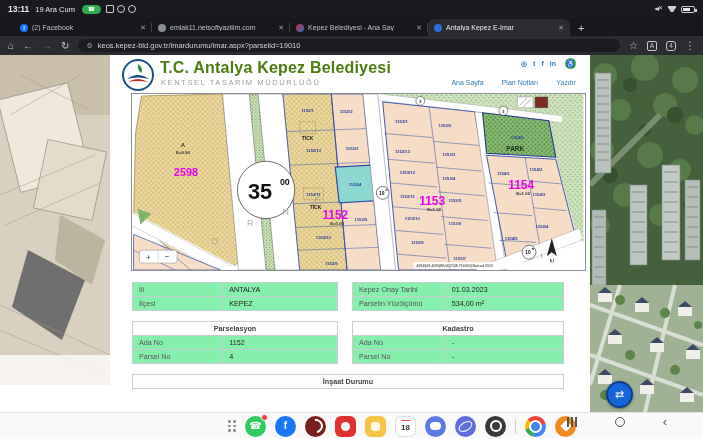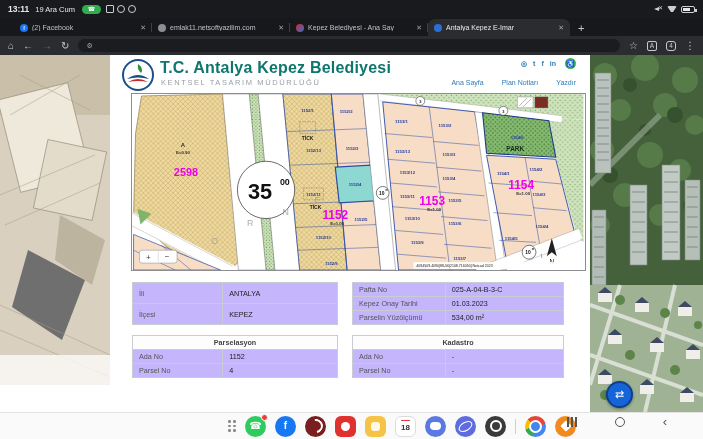--- a/index.html
+++ b/index.html
@@ -47,40 +47,40 @@
 
   
   #main{position:absolute;left:0;top:55px;width:703px;height:357px;display:flex;}
   #wall-left{width:110px;height:357px;overflow:hidden;}
   #wall-right{width:113px;height:357px;overflow:hidden;position:relative;}
   #content{width:480px;height:357px;background:#fff;position:relative;overflow:hidden;}
 
   
   #pagehead{height:36px;position:relative;padding:3px 10px 0 12px;}
   #logo{position:absolute;left:12px;top:4px;}
-  #ptitle{position:absolute;left:50px;top:4px;font-size:16px;font-weight:600;color:#0f766e;letter-spacing:.2px;}
+  #ptitle{position:absolute;left:50px;top:4px;font-size:16px;font-weight:600;color:#4d7c0f;letter-spacing:.2px;}
   #psub{position:absolute;left:51px;top:23px;font-size:7.5px;color:#9aa0a6;letter-spacing:1.6px;}
   #social{position:absolute;right:34px;top:5px;display:flex;gap:6px;color:#2e7cb8;font-size:7px;font-weight:bold;}
   #acc-btn{position:absolute;right:14px;top:3px;width:11px;height:11px;border-radius:50%;background:#3bb54a;color:#fff;font-size:7px;display:flex;align-items:center;justify-content:center;}
   #pnav{position:absolute;right:14px;top:24px;display:flex;gap:18px;font-size:7px;color:#2e7cb8;}
   #pnav span{cursor:pointer;}
 
   
   #mapwrap{margin:2px 0 0 21px;width:455px;height:178px;border:1px solid #8b8f94;position:relative;background:#fff;}
   #mapwrap svg{display:block;}
   .pl{font-size:4.3px;font-weight:bold;fill:#2b3f9a;text-anchor:middle;}
   .mg{font-size:12px;font-weight:bold;fill:#ee00ee;text-anchor:middle;}
   .ev{font-size:4.4px;font-weight:bold;fill:#333;text-anchor:middle;}
   .tick{font-size:5px;font-weight:bold;fill:#222;text-anchor:middle;}
   .stl{font-size:9px;fill:#a09a8c;text-anchor:middle;opacity:.8;}
   .wnum{font-weight:bold;fill:#111;text-anchor:middle;}
 
   
   #tables{margin:11px 18px 0 22px;display:grid;grid-template-columns:206px 212px;column-gap:14px;row-gap:10px;}
-  table.tbl{border-collapse:collapse;width:100%;background:#c4b5fd;}
+  table.tbl{border-collapse:collapse;width:100%;background:#86efac;}
   .tbl td{border:1px solid #c8cdd2;padding:2px 6px;font-size:7.2px;color:#222;height:9px;}
   .tbl td.lbl{width:44%;color:#555;}
   .tbl td.hdr{text-align:center;font-weight:bold;color:#444;background:#fdfdfd;}
   .span2{grid-column:1 / span 2;}
   #insaat-hdr{margin-bottom:0;}
 
   
   #taskbar{position:absolute;left:0;top:412px;width:703px;height:27px;background:#fafafa;border-top:1px solid #e3e3e3;display:flex;align-items:center;}
   #apps{display:flex;align-items:center;gap:9px;margin-left:228px;}
   .drawer{display:grid;grid-template-columns:3px 3px;grid-gap:2px;}
@@ -167,20 +167,21 @@
     <span class="newtab">+</span>
   </div>
 
   <div id="addrbar">
     <span class="ab-ico">⌂</span>
     <span class="ab-ico">←</span>
     <span class="ab-ico dim">→</span>
     <span class="ab-ico">↻</span>
     <div id="urlpill">
       <span class="tune">⚙</span>
+      <span id="urltext">keos.kepez-bld.gov.tr/imardurumu/imar.aspx?parselid=19010</span>
     </div>
     <span class="ab-ico">☆</span>
     <span class="translate-ico">A</span>
     <span class="tabcount">4</span>
     <span class="ab-ico">⋮</span>
   </div>
 
   <div id="main">
 
     <div id="wall-left">
@@ -431,24 +432,20 @@
                 <td>ANTALYA</td>
               </tr>
           <tr>
                 <td class="lbl">İlçesi</td>
                 <td>KEPEZ</td>
               </tr>
         </tbody>
           </table>
         <table class="tbl">
           <tbody>
-              <tr>
-                <td class="lbl">Pafta No</td>
-                <td>025-A-04-B-3-C</td>
-              </tr>
           <tr>
                 <td class="lbl">Kepez Onay Tarihi</td>
                 <td>01.03.2023</td>
               </tr>
           <tr>
                 <td class="lbl">Parselin Yüzölçümü</td>
                 <td>534,00 m²</td>
               </tr>
         </tbody>
           </table>
@@ -477,20 +474,27 @@
                 <td class="lbl">Ada No</td>
                 <td>-</td>
               </tr>
           <tr>
                 <td class="lbl">Parsel No</td>
                 <td>-</td>
               </tr>
         </tbody>
           </table>
 
+        <table class="tbl span2" id="insaat-hdr">
+          <tbody>
+              <tr>
+                <td class="hdr">İnşaat Durumu</td>
+              </tr>
+        </tbody>
+          </table>
 
       </div>
     </div>
 
     <div id="wall-right">
       <svg width="113" height="357" xmlns="http://www.w3.org/2000/svg">
         <rect width="113" height="357" fill="#44613c"></rect>
         <g fill="#567a48">
           <circle cx="15" cy="20" r="12"></circle>
             <circle cx="55" cy="12" r="14"></circle>

